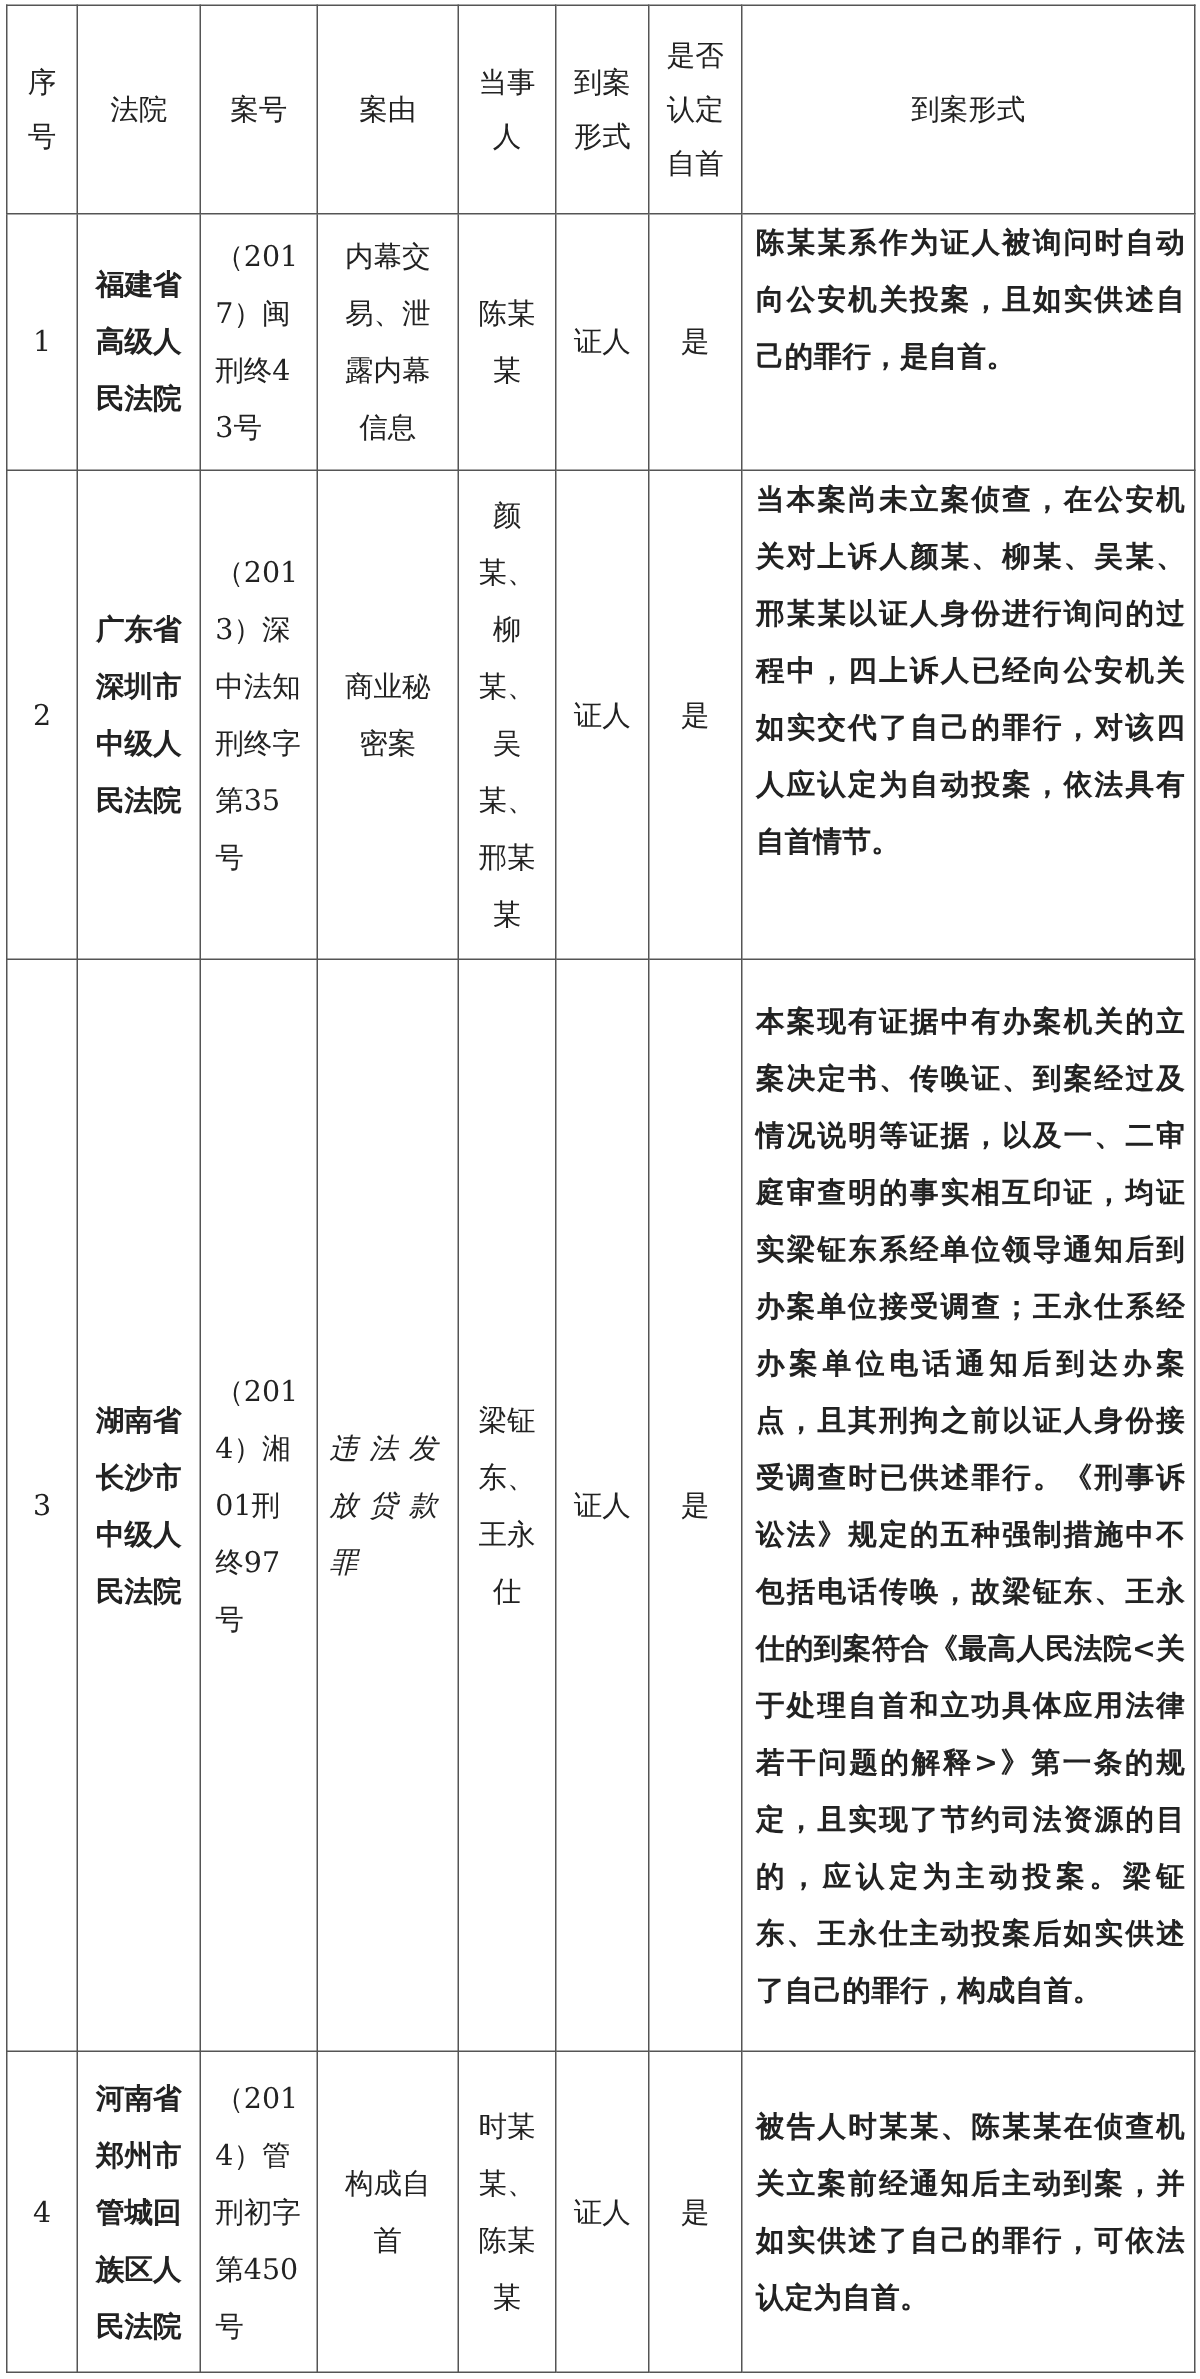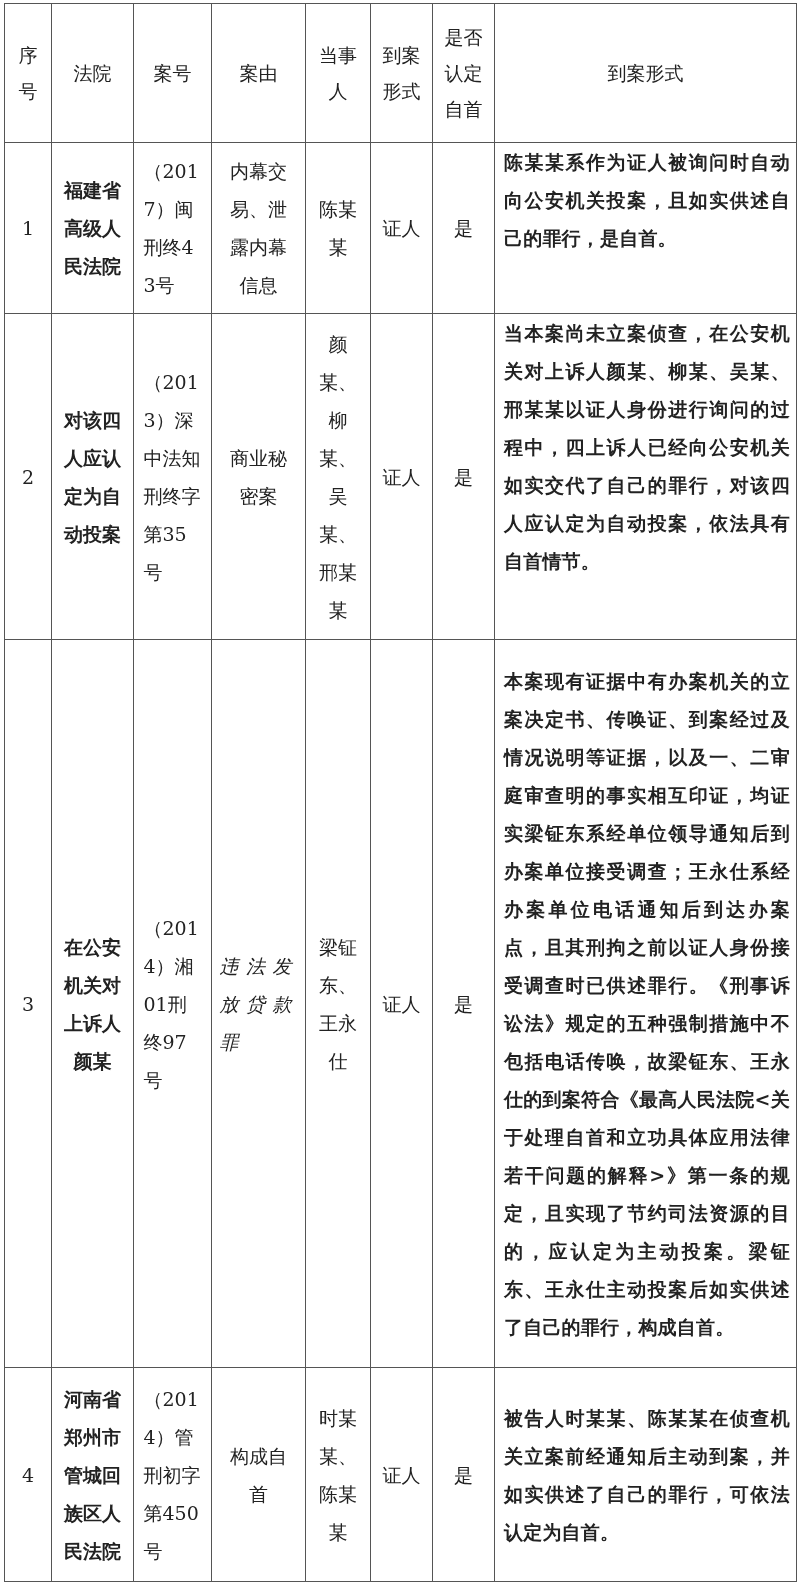--- a/index.html
+++ b/index.html
@@ -106,31 +106,31 @@
       <td><span class="cell-inner narrow-court">福建省高级人民法院</span></td>
       <td><span class="cell-inner narrow-case">（2017）闽刑终43号</span></td>
       <td><span class="cell-inner narrow-3">内幕交易、泄露内幕信息</span></td>
       <td><span class="cell-inner narrow-party">陈某某</span></td>
       <td><span>证人</span></td>
       <td><span>是</span></td>
       <td class="judg judg-top"><span>陈某某系作为证人被询问时自动向公安机关投案，且如实供述自己的罪行，是自首。</span></td>
     </tr>
     <tr class="row-2">
       <td><span>2</span></td>
-      <td><span class="cell-inner narrow-court">对该四人应认定为自动投案</span></td>
+      <td><span class="cell-inner narrow-court">广东省深圳市中级人民法院</span></td>
       <td><span class="cell-inner narrow-case">（2013）深中法知刑终字第35号</span></td>
       <td><span class="cell-inner narrow-3">商业秘密案</span></td>
       <td><span class="cell-inner narrow-party">颜某、柳某、吴某、邢某某</span></td>
       <td><span>证人</span></td>
       <td><span>是</span></td>
       <td class="judg judg-top"><span>当本案尚未立案侦查，在公安机关对上诉人颜某、柳某、吴某、邢某某以证人身份进行询问的过程中，四上诉人已经向公安机关如实交代了自己的罪行，对该四人应认定为自动投案，依法具有自首情节。</span></td>
     </tr>
     <tr class="row-3">
       <td><span>3</span></td>
-      <td><span class="cell-inner narrow-court">在公安机关对上诉人颜某</span></td>
+      <td><span class="cell-inner narrow-court">湖南省长沙市中级人民法院</span></td>
       <td><span class="cell-inner narrow-case">（2014）湘01刑终97号</span></td>
       <td><span class="cell-inner narrow-cause" style="text-align:justify;text-align-last:left;letter-spacing:6px">违法发放贷款罪</span></td>
       <td><span class="cell-inner narrow-party">梁钲东、王永仕</span></td>
       <td><span>证人</span></td>
       <td><span>是</span></td>
       <td class="judg"><span>本案现有证据中有办案机关的立案决定书、传唤证、到案经过及情况说明等证据，以及一、二审庭审查明的事实相互印证，均证实梁钲东系经单位领导通知后到办案单位接受调查；王永仕系经办案单位电话通知后到达办案点，且其刑拘之前以证人身份接受调查时已供述罪行。《刑事诉讼法》规定的五种强制措施中不包括电话传唤，故梁钲东、王永仕的到案符合《最高人民法院&lt;关于处理自首和立功具体应用法律若干问题的解释&gt;》第一条的规定，且实现了节约司法资源的目的，应认定为主动投案。梁钲东、王永仕主动投案后如实供述了自己的罪行，构成自首。</span></td>
     </tr>
     <tr class="row-4">
       <td><span>4</span></td>
       <td><span class="cell-inner narrow-court">河南省郑州市管城回族区人民法院</span></td>

